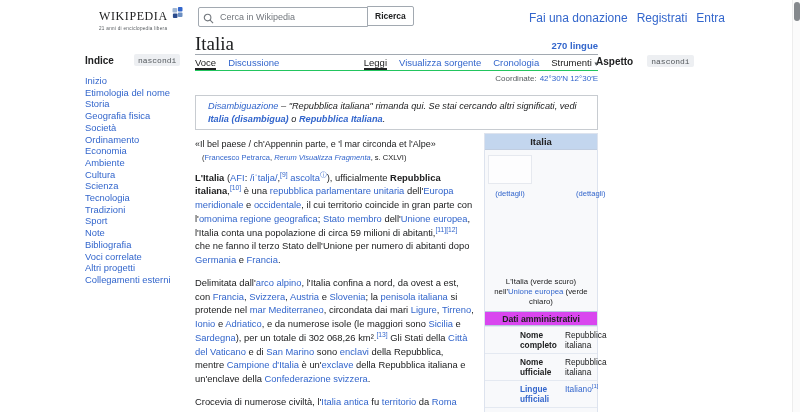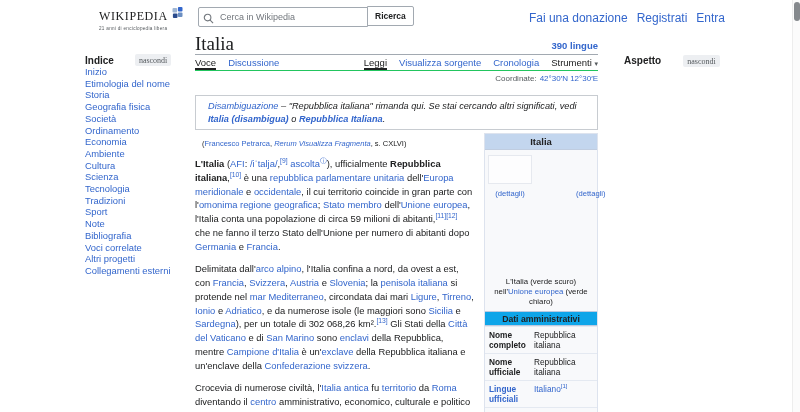--- a/index.html
+++ b/index.html
@@ -26,28 +26,28 @@
 
   .toplinks { position:absolute; right:75px; top:11px; display:flex; gap:9px; font-size:12px; }
   .toplinks a { color:#3366cc; }
 
   
   .scrollbar { position:absolute; right:0; top:0; width:8px; height:412px; background:#fbfbfb; border-left:1px solid #ededed; }
   .scroll-thumb { position:absolute; left:1px; top:2px; width:6px; height:19px; background:#85898d; border-radius:3px; }
 
   
   .toc { position:absolute; left:85px; top:54px; width:106px; }
-  .toc-head { display:flex; align-items:center; gap:6px; }
+  .toc-head { display:flex; align-items:center; gap:20px; }
   .toc-title { font-size:10px; font-weight:700; color:#202122; }
-  .chip { font-size:8px; color:#54595d; background:#edeff2; border:none; border-radius:2px; padding:1.5px 4px; font-family:Liberation Serif, serif; cursor:pointer;margin-left:15px; }
-  .toc-list { }
+  .chip { font-size:8px; color:#54595d; background:#edeff2; border:none; border-radius:2px; padding:1.5px 4px; font-family:Liberation Mono, monospace; cursor:pointer; }
+  .toc-list { margin-top:9px; }
   .toc-item { font-size:9.4px; line-height:11.7px; color:#3366cc; white-space:nowrap; cursor:pointer; }
 
   
-  .appearance { position:absolute; left:624px; top:55px; display:flex; align-items:flex-start; gap:7px; }
+  .appearance { position:absolute; left:596px; top:55px; display:flex; align-items:center; gap:14px; }
   .appearance-label { font-size:10px; font-weight:700; color:#202122; }
 
   
   .content { position:absolute; left:195px; top:36px; width:403px; }
   .titlebar { position:relative; border-bottom:1px solid #a2a9b1; padding-bottom:2px; }
   .page-title { font-family:"Liberation Serif", serif; font-size:19px; font-weight:400; line-height:16px; color:#202122; }
   .langs-btn { position:absolute; right:0; bottom:3px; font-size:9.5px; font-weight:700; color:#3366cc; }
 
   .tabs { display:flex; justify-content:space-between; border-bottom:1px solid #22c55e; height:16px; font-size:9.5px; }
   .tabgroup { display:flex; gap:12px; }
@@ -78,24 +78,24 @@
   
   .ib { float:right; width:114px; margin:3px 0 8px 10px; background:#f8f9fb; border:1px solid #dde3ee; font-size:8.3px; }
   .ib-title { background:#c3d6ee; font-weight:700; text-align:center; font-size:9.5px; padding:2px 0; border-bottom:1px solid #c0cde0; color:#202122; }
   .ib-flags { display:flex; padding:5px 3px 0;gap:44px; }
   .ib-flag-cell { flex:1; display:flex; flex-direction:column; align-items:center; }
   .flag-box { width:44px; height:29px; border:1px solid #e6e9ef; background:#fdfdfe; }
   .arms-box { width:26px; height:29px; }
   .tiny-link { font-size:7.6px; color:#3366cc; margin-top:5px; }
   .ib-map { height:79px; }
   .ib-caption { text-align:center; font-size:7.8px; line-height:10px; padding:0 4px 4px; color:#202122; }
-  .ib-sec { background:#0ea5e9; font-weight:700; text-align:center; font-size:8.7px; padding:1.5px 0; border-top:1px solid #bccadf; border-bottom:1px solid #bccadf; color:#202122; }
+  .ib-sec { background:#d946ef; font-weight:700; text-align:center; font-size:8.7px; padding:1.5px 0; border-top:1px solid #bccadf; border-bottom:1px solid #bccadf; color:#202122; }
   .ib-row { display:flex; border-top:1px solid #e4e9f1; }
   .ib-row:first-of-type { border-top:none; }
-  .ib-label { width:46px; flex-shrink:0; padding:2.5px 2px 2.5px 4px; line-height:10.5px; }
+  .ib-label { width:46px; flex-shrink:0; padding:2.5px 2px 2.5px 4px; line-height:10.5px;margin-left:31px; }
   .ib-value { flex:1; padding:2.5px 3px; line-height:10.5px; }
 </style>
 </head>
 <body>
 
 <div class="viewport">
 
   <header class="topbar">
     <div class="logo">
       <div class="logo-line1">
@@ -165,21 +165,21 @@
 
   <div class="appearance">
     <span class="appearance-label">Aspetto</span>
     <button class="chip">nascondi</button>
   </div>
 
   <main class="content">
 
     <div class="titlebar">
       <h1 class="page-title">Italia</h1>
-      <a class="langs-btn">390 lingue</a>
+      <a class="langs-btn">270 lingue</a>
     </div>
 
     <div class="tabs">
       <div class="tabgroup">
         <span class="tab selected">Voce</span>
         <span class="tab">Discussione</span>
       </div>
       <div class="tabgroup">
         <span class="tab selected">Leggi</span>
         <span class="tab">Visualizza sorgente</span>
@@ -222,20 +222,21 @@
         <div class="ib-value"><span class="sg-l">Italiano</span><span class="sg-sup">[1]</span></div>
       </div>
       <div class="ib-row">
         <div class="ib-label"><span class="sg-b">Altre </span></div>
         <div class="ib-value"><span class="sg-l">Bilinguismo</span><span class="sg-p"> a livello locale, </span></div>
       </div>
 
     </aside>
 
     <div class="quote">
+      <div class="quote-line"><span class="sg-p">«Il bel paese / ch'Appennin parte, e 'l mar circonda et l'Alpe»</span></div>
       <div class="quote-cite"><span class="sg-p">(</span><span class="sg-l">Francesco Petrarca</span><span class="sg-p">, </span><span class="sg-il">Rerum Visualizza Fragmenta</span><span class="sg-p">, s. CXLVI)</span></div>
     </div>
 
     <p class="para"><span class="sg-b">L'Italia</span><span class="sg-p"> (</span><span class="sg-l">AFI</span><span class="sg-p">: </span><span class="sg-l">/iˈtalja/</span><span class="sg-p">,</span><span class="sg-sup">[9]</span><span class="sg-p">   </span><span class="sg-l">ascolta</span><span class="sg-sup">ⓘ</span><span class="sg-p">), ufficialmente </span><span class="sg-b">Repubblica italiana</span><span class="sg-p">,</span><span class="sg-sup">[10]</span><span class="sg-p"> è una </span><span class="sg-l">repubblica parlamentare unitaria</span><span class="sg-p"> dell'</span><span class="sg-l">Europa meridionale</span><span class="sg-p"> e </span><span class="sg-l">occidentale</span><span class="sg-p">, il cui territorio coincide in gran parte con l'</span><span class="sg-l">omonima regione geografica</span><span class="sg-p">; </span><span class="sg-l">Stato membro</span><span class="sg-p"> dell'</span><span class="sg-l">Unione europea</span><span class="sg-p">, l'Italia conta una popolazione di circa 59 milioni di abitanti,</span><span class="sg-sup">[11][12]</span><span class="sg-p"> che ne fanno il terzo Stato dell'Unione per numero di abitanti dopo </span><span class="sg-l">Germania</span><span class="sg-p"> e </span><span class="sg-l">Francia</span><span class="sg-p">.</span></p>
     <p class="para"><span class="sg-p">Delimitata dall'</span><span class="sg-l">arco alpino</span><span class="sg-p">, l'Italia confina a nord, da ovest a est, con </span><span class="sg-l">Francia</span><span class="sg-p">, </span><span class="sg-l">Svizzera</span><span class="sg-p">, </span><span class="sg-l">Austria</span><span class="sg-p"> e </span><span class="sg-l">Slovenia</span><span class="sg-p">; la </span><span class="sg-l">penisola italiana</span><span class="sg-p"> si protende nel </span><span class="sg-l">mar Mediterraneo</span><span class="sg-p">, circondata dai mari </span><span class="sg-l">Ligure</span><span class="sg-p">, </span><span class="sg-l">Tirreno</span><span class="sg-p">, </span><span class="sg-l">Ionio</span><span class="sg-p"> e </span><span class="sg-l">Adriatico</span><span class="sg-p">, e da numerose isole (le maggiori sono </span><span class="sg-l">Sicilia</span><span class="sg-p"> e </span><span class="sg-l">Sardegna</span><span class="sg-p">), per un totale di 302 068,26 km².</span><span class="sg-sup">[13]</span><span class="sg-p"> Gli Stati della </span><span class="sg-l">Città del Vaticano</span><span class="sg-p"> e di </span><span class="sg-l">San Marino</span><span class="sg-p"> sono </span><span class="sg-l">enclavi</span><span class="sg-p"> della Repubblica, mentre </span><span class="sg-l">Campione d'Italia</span><span class="sg-p"> è un'</span><span class="sg-l">exclave</span><span class="sg-p"> della Repubblica italiana e un'enclave della </span><span class="sg-l">Confederazione svizzera</span><span class="sg-p">.</span></p>
     <p class="para"><span class="sg-p">Crocevia di numerose civiltà, l'</span><span class="sg-l">Italia antica</span><span class="sg-p"> fu </span><span class="sg-l">territorio</span><span class="sg-p"> da </span><span class="sg-l">Roma</span><span class="sg-p"> diventando il </span><span class="sg-l">centro</span><span class="sg-p"> amministrativo, economico, culturale e politico della </span></p>
 
   </main>
 
 </div>

